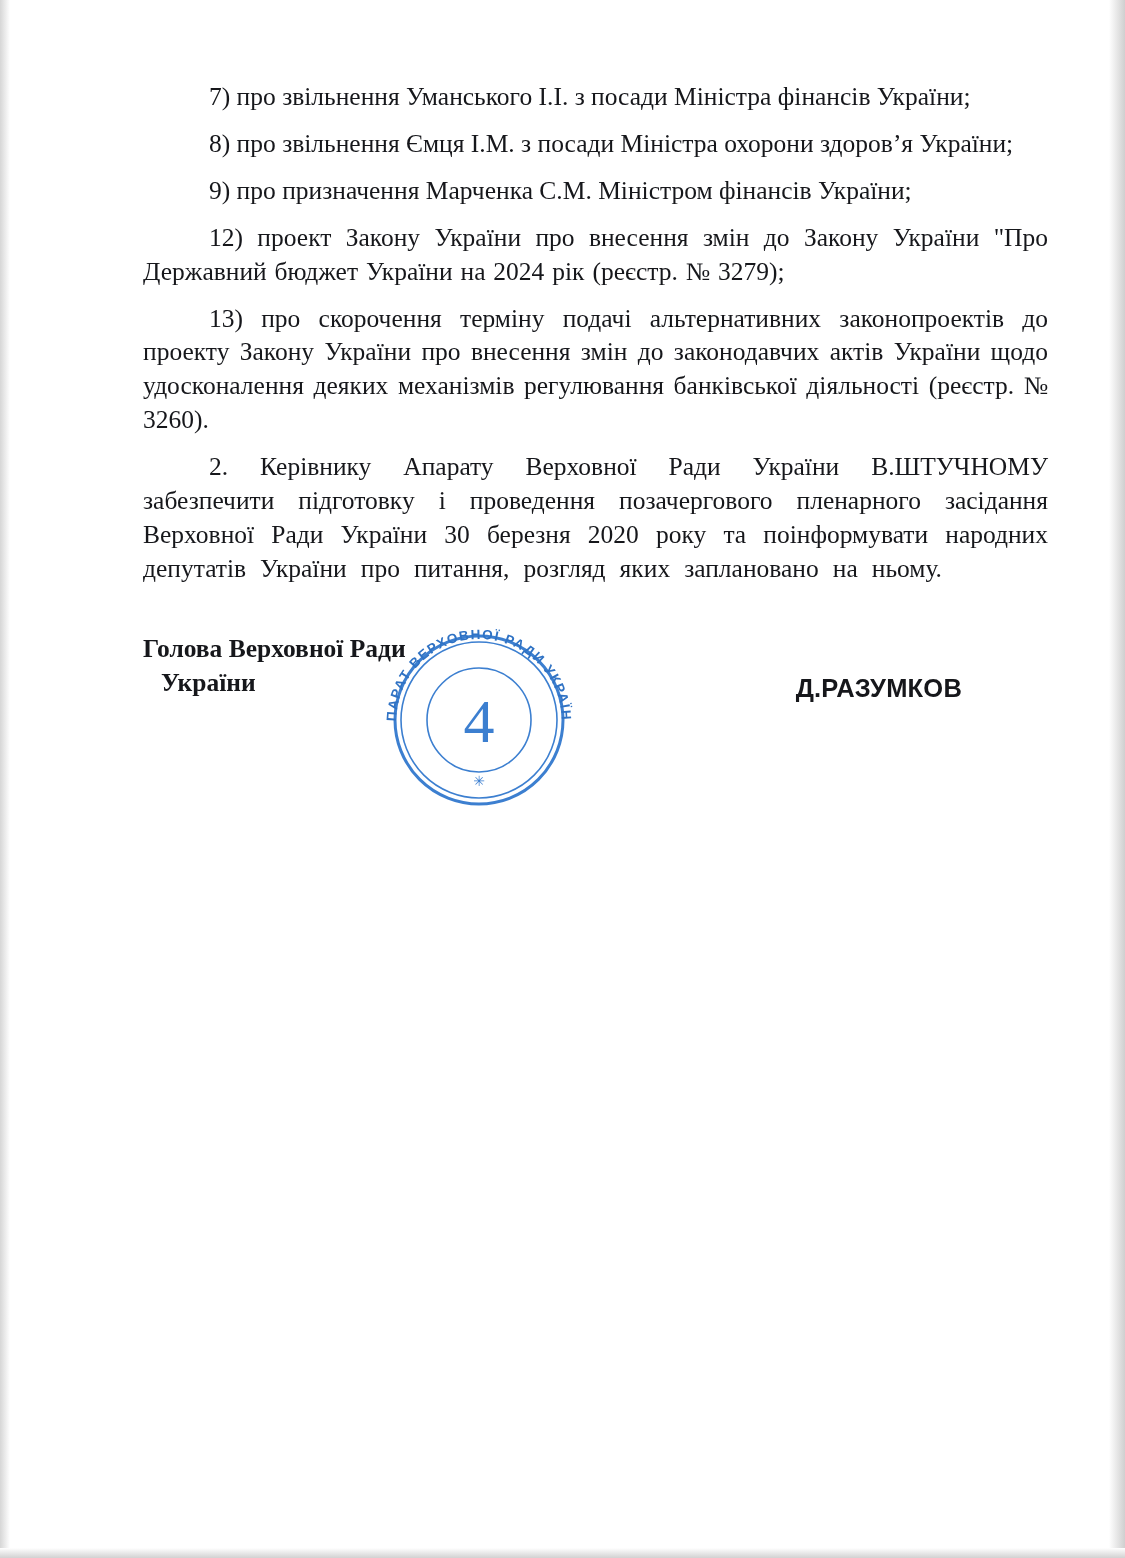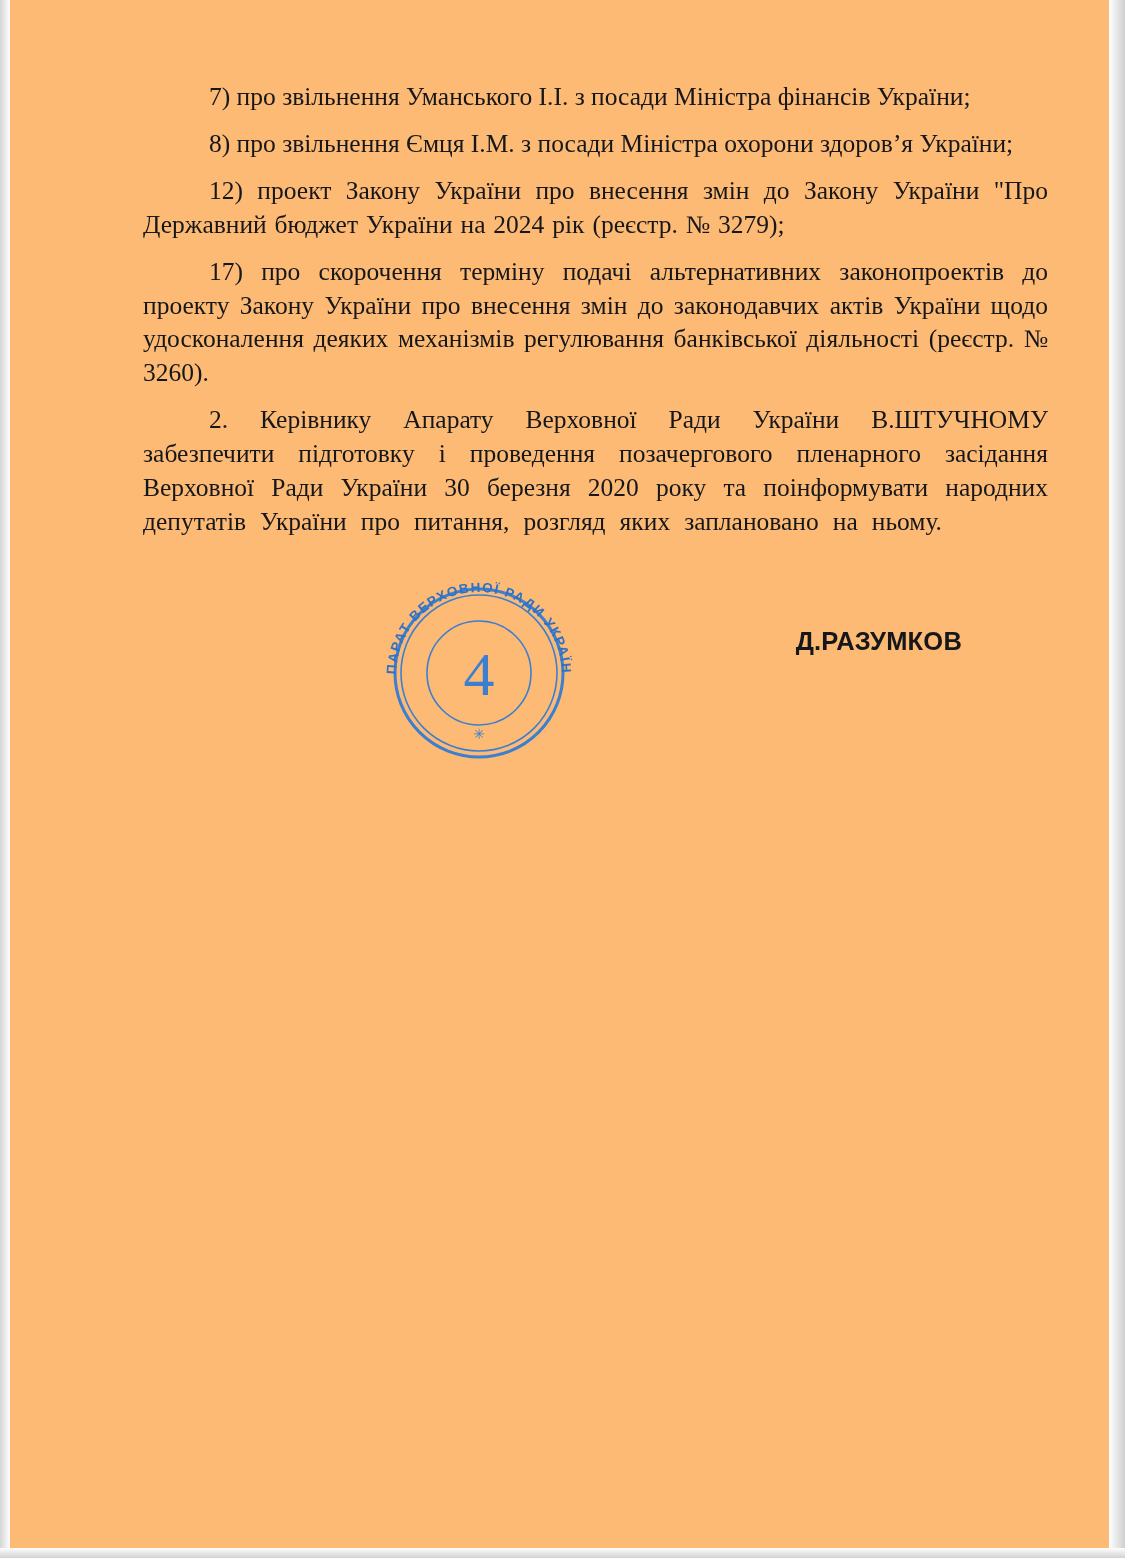--- a/index.html
+++ b/index.html
@@ -4,21 +4,21 @@
 <style>
   html, body {
     margin: 0;
     padding: 0;
     background: #b9b9b9;
   }
   .page {
     position: relative;
     width: 1125px;
     height: 1558px;
-    background: #fdba74;
+    background: #ffffff;
     overflow: hidden;
     box-sizing: border-box;
   }
   
   .scan-edge-left {
     position: absolute;
     top: 0; left: 0;
     width: 10px; height: 100%;
     background: linear-gradient(to right, #d6d6d6, #ffffff);
     pointer-events: none;
@@ -121,25 +121,30 @@
 
 <div class="page">
   <div class="scan-edge-left"></div>
   <div class="scan-edge-right"></div>
   <div class="scan-edge-bottom"></div>
 
   <div class="content">
 
     <p class="para">7) про звільнення Уманського І.І. з посади Міністра фінансів України;</p>
     <p class="para">8) про звільнення Ємця І.М. з посади Міністра охорони здоров’я України;</p>
+    <p class="para">9) про призначення Марченка С.М. Міністром фінансів України;</p>
     <p class="para loose">12) проект Закону України про внесення змін до Закону України "Про Державний бюджет України на 2024 рік (реєстр. № 3279);</p>
-    <p class="para loose">17) про скорочення терміну подачі альтернативних законопроектів до проекту Закону України про внесення змін до законодавчих актів України щодо удосконалення деяких механізмів регулювання банківської діяльності   (реєстр. № 3260).</p>
+    <p class="para loose">13) про скорочення терміну подачі альтернативних законопроектів до проекту Закону України про внесення змін до законодавчих актів України щодо удосконалення деяких механізмів регулювання банківської діяльності   (реєстр. № 3260).</p>
     <p class="para wide">2. Керівнику Апарату Верховної Ради України В.ШТУЧНОМУ забезпечити підготовку і проведення позачергового пленарного засідання Верховної Ради України 30 березня 2020 року та поінформувати народних депутатів України про питання, розгляд яких заплановано на ньому.</p>
 
     <div class="signature-block">
+      <div class="sig-title">
+        <span>Голова Верховної Ради</span>
+        <span class="line2">України</span>
+      </div>
 
       <div class="stamp">
         <svg width="210" height="200" viewBox="0 0 210 200" xmlns="http://www.w3.org/2000/svg">
           <defs>
             <path id="arcTop" d="M 22 108 A 83 83 0 1 1 188 108" fill="none"></path>
           </defs>
           <circle cx="105" cy="106" r="84" fill="none" stroke="#3c7fd0" stroke-width="3"></circle>
           <circle cx="105" cy="106" r="78" fill="none" stroke="#3c7fd0" stroke-width="1.6"></circle>
           <circle cx="105" cy="106" r="52" fill="none" stroke="#3c7fd0" stroke-width="1.6"></circle>
           <text class="stamp-text">

